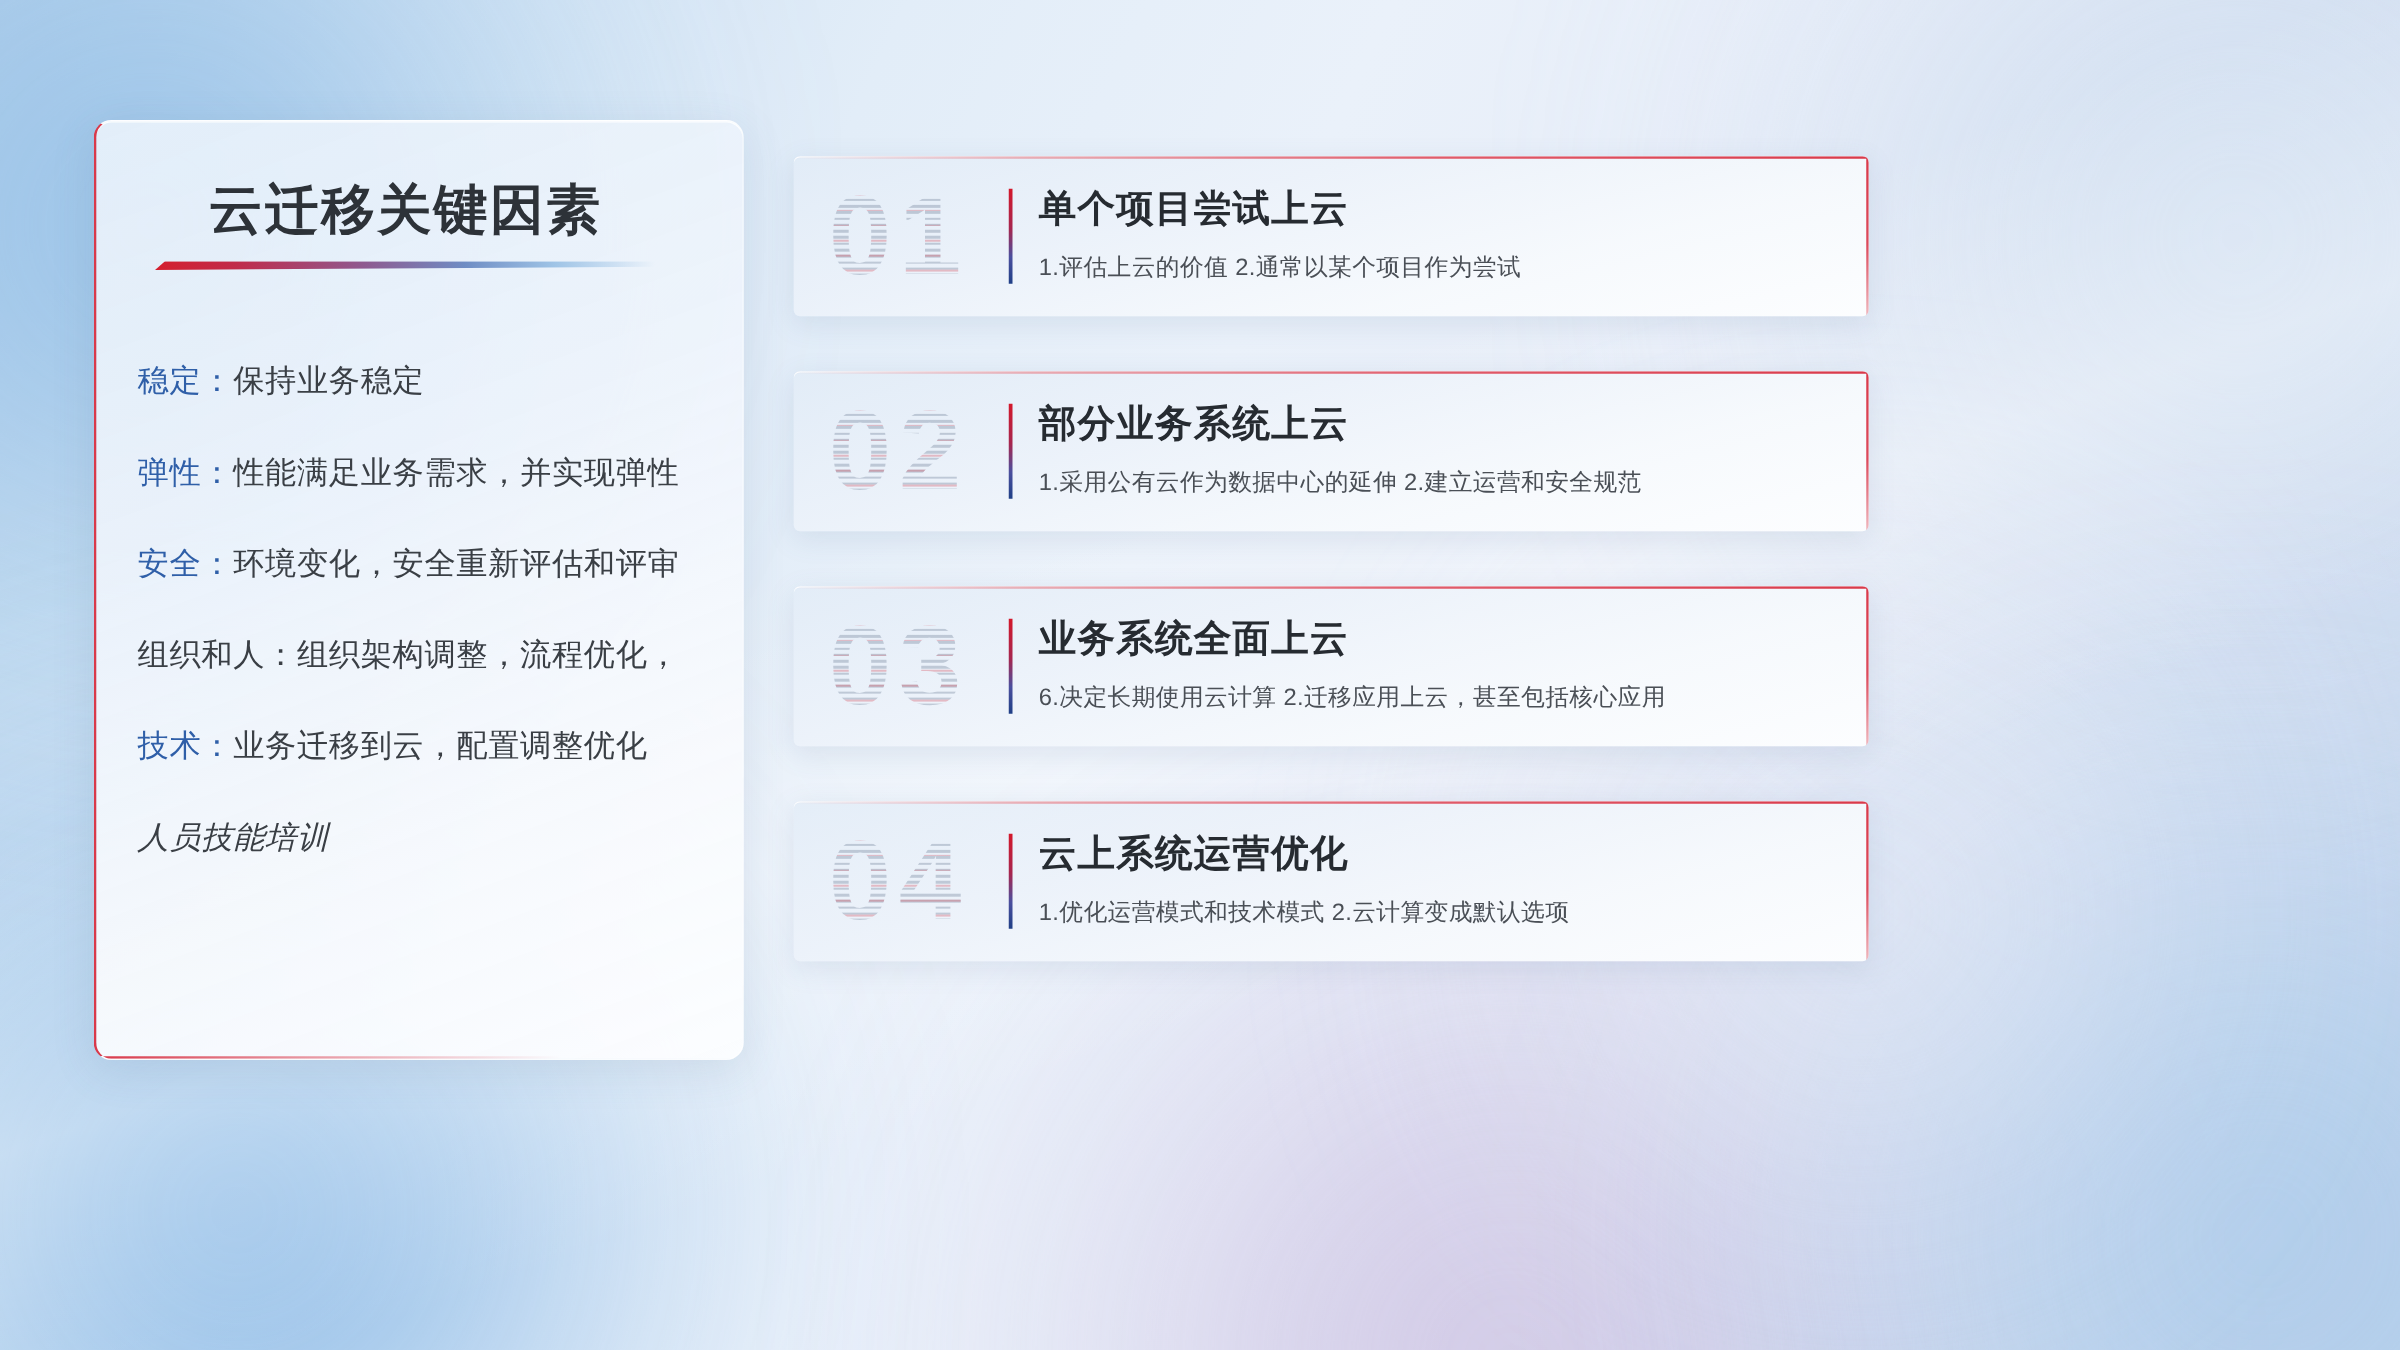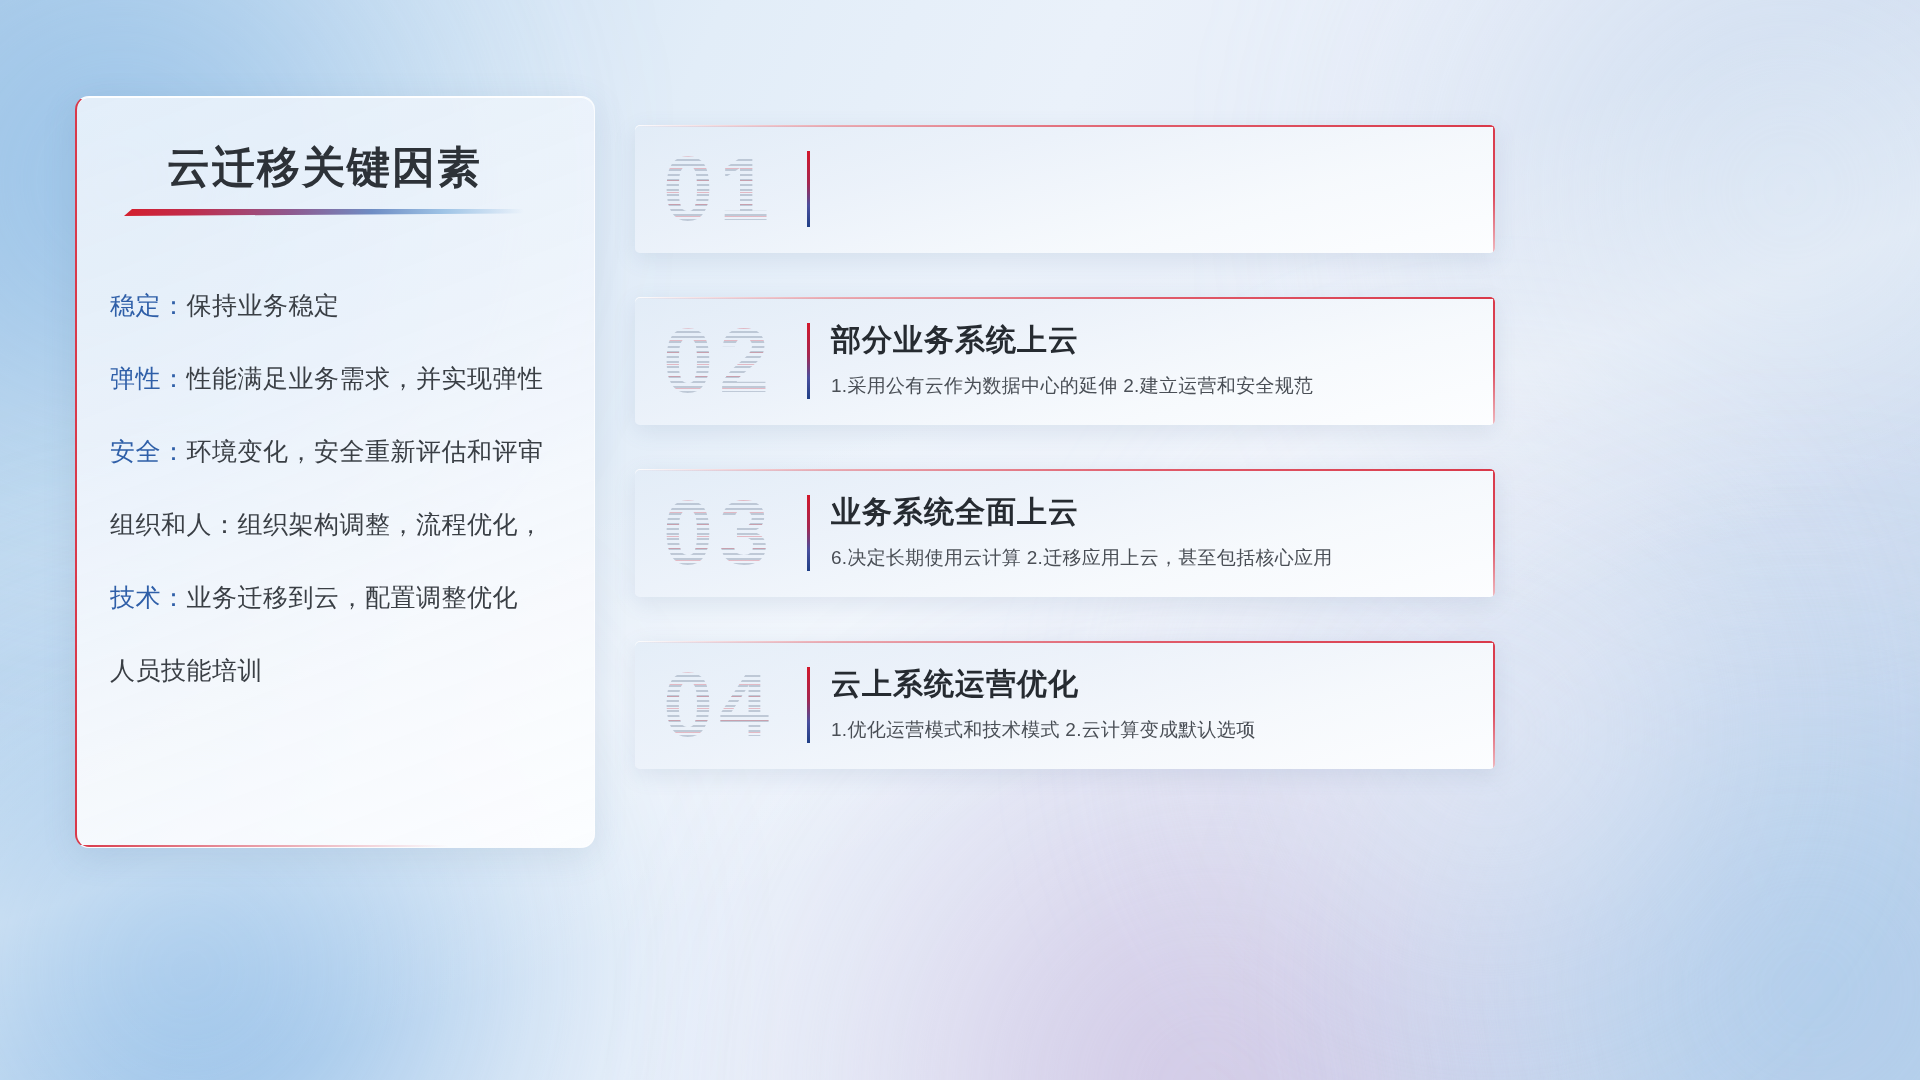--- a/index.html
+++ b/index.html
@@ -72,21 +72,21 @@
     background:linear-gradient(90deg,#d41f2e 0%, #c12b4a 16%,
       #8e5a90 42%, #6f8dc4 62%, #9fc4e6 80%, rgba(190,215,238,0) 100%);
     clip-path:polygon(2% 0, 100% 0, 100% 62%, 0 100%);
   }
 
   .factor-list { position:absolute; left:33px; top:196px; right:24px; }
   .factor-row {
     font-size:25px; line-height:1; color:#3a3f45;
     white-space:nowrap; margin-bottom:48px; letter-spacing:.5px;
   }
-  .factor-row:last-child { margin-bottom:0; }
+  .factor-row:last-child { margin-bottom:0;font-style:italic; }
   .factor-key { color:#2f5fa8; }
 
   
   .cards { position:absolute; left:635px; top:113px; width:860px; }
   .step-card {
     position:relative; height:128px; margin-bottom:44px;
     border-radius:5px;
     background:linear-gradient(165deg,
       rgba(226,236,247,.80) 0%, rgba(236,242,250,.86) 34%,
       rgba(247,250,253,.93) 68%, rgba(253,254,255,.97) 100%);
@@ -193,20 +193,24 @@
 
     </div>
   </div>
 
   <div class="cards">
 
     <div class="step-card">
       <div class="step-num">01</div>
       <div class="step-num-tint">01</div>
       <div class="step-bar"></div>
+      <div class="step-body">
+        <div class="step-title">单个项目尝试上云</div>
+        <div class="step-desc">1.评估上云的价值   2.通常以某个项目作为尝试</div>
+      </div>
     </div>
 
     <div class="step-card">
       <div class="step-num">02</div>
       <div class="step-num-tint">02</div>
       <div class="step-bar"></div>
       <div class="step-body">
         <div class="step-title">部分业务系统上云</div>
         <div class="step-desc">1.采用公有云作为数据中心的延伸   2.建立运营和安全规范</div>
       </div>

